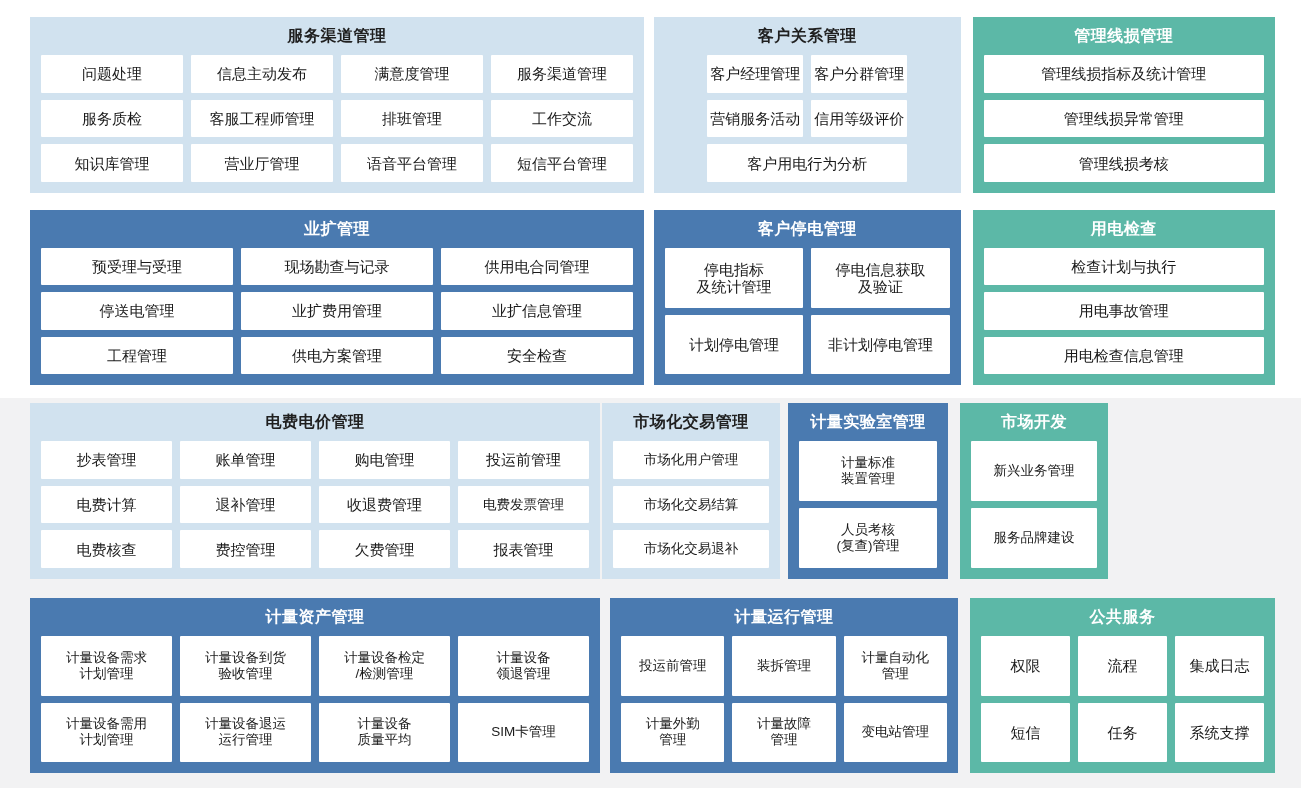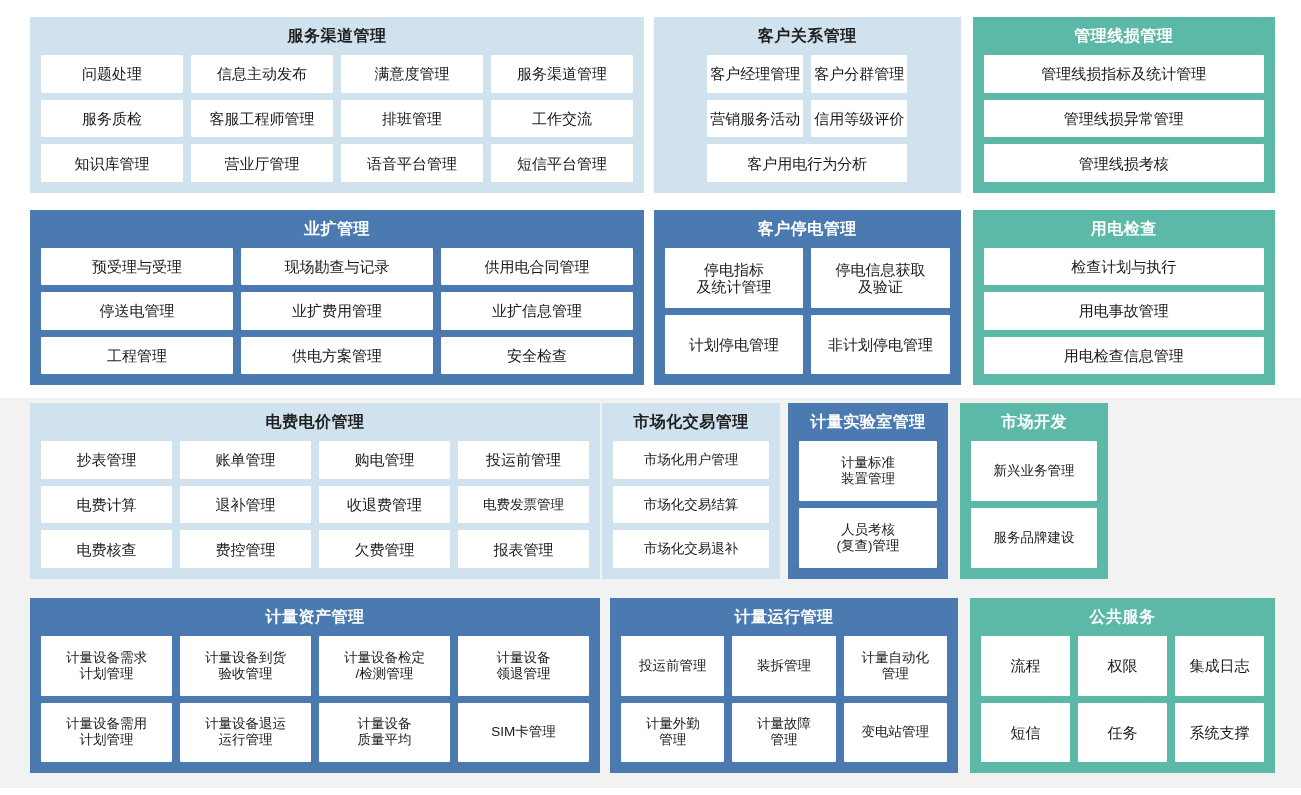--- a/index.html
+++ b/index.html
@@ -320,22 +320,22 @@
 管理</div>
           <div class="tile small">变电站管理</div>
         </div>
       </div>
     </div>
 
     <div class="panel teal" id="p-public">
       <div class="panel-title">公共服务</div>
       <div class="tiles">
         <div class="tile-row">
+          <div class="tile">权限</div>
           <div class="tile">流程</div>
-          <div class="tile">权限</div>
           <div class="tile">集成日志</div>
         </div>
         <div class="tile-row">
           <div class="tile">短信</div>
           <div class="tile">任务</div>
           <div class="tile">系统支撑</div>
         </div>
       </div>
     </div>
   </div>

